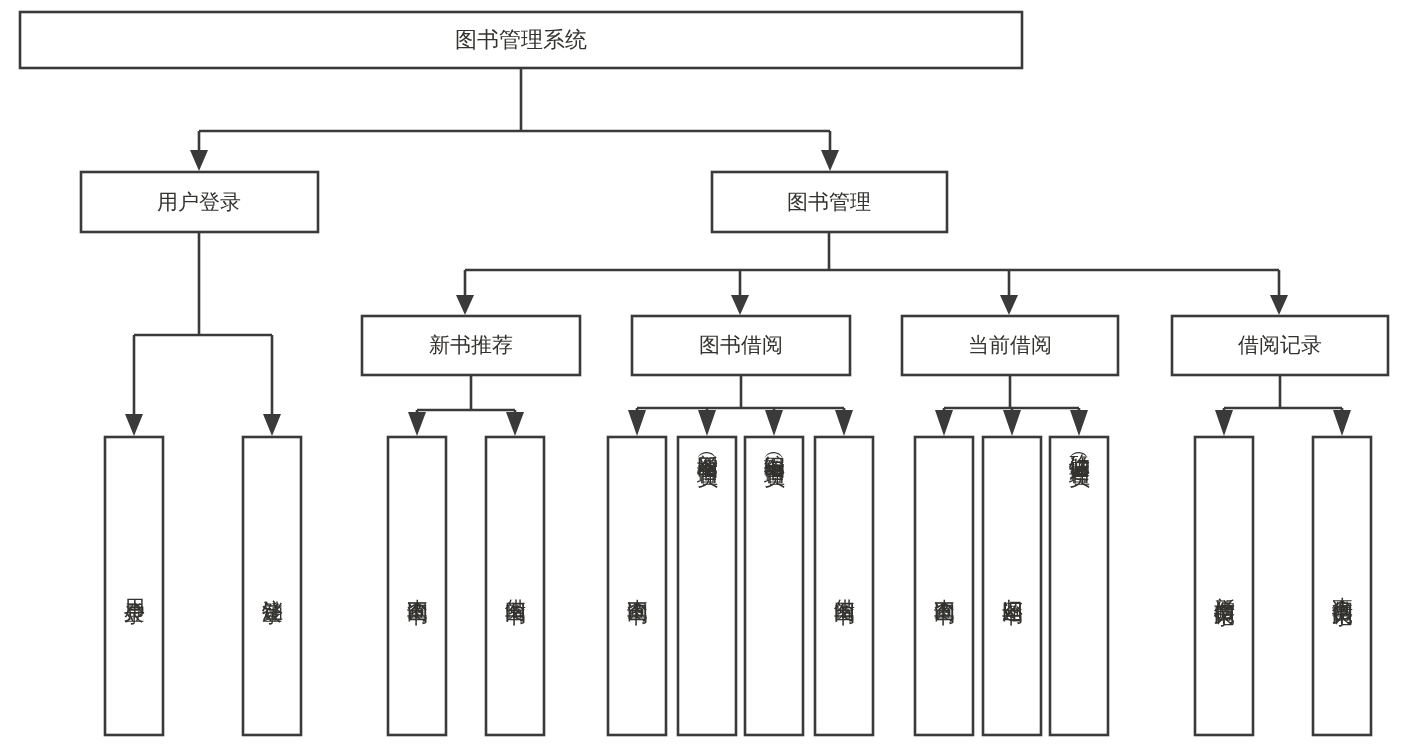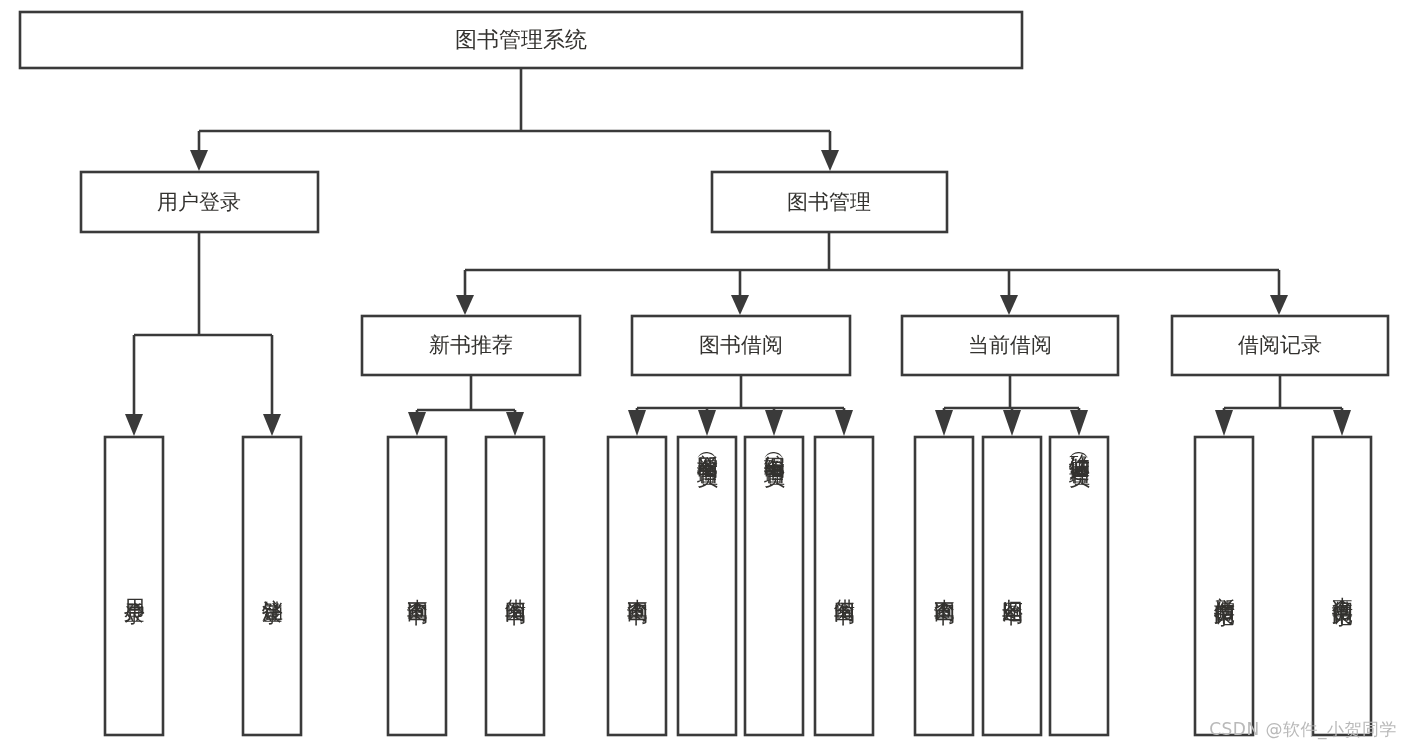--- a/index.html
+++ b/index.html
@@ -247,15 +247,14 @@
   <div class="leaf-label-wrap" style="left:1050px; top:437px; width:58px; height:298px; align-items:flex-start;">
     <span class="leaf-label">确认归还（管理员）</span>
   </div>
   <div class="leaf-label-wrap" style="left:1195px; top:437px; width:58px; height:298px;">
     <span class="leaf-label">新增借阅记录</span>
   </div>
   <div class="leaf-label-wrap" style="left:1313px; top:437px; width:58px; height:298px;">
     <span class="leaf-label">查询借阅记录</span>
   </div>
 
-  <div id="watermark">CSDN @软件_小贺同学</div>
 
 </div>
 
 </body></html>

